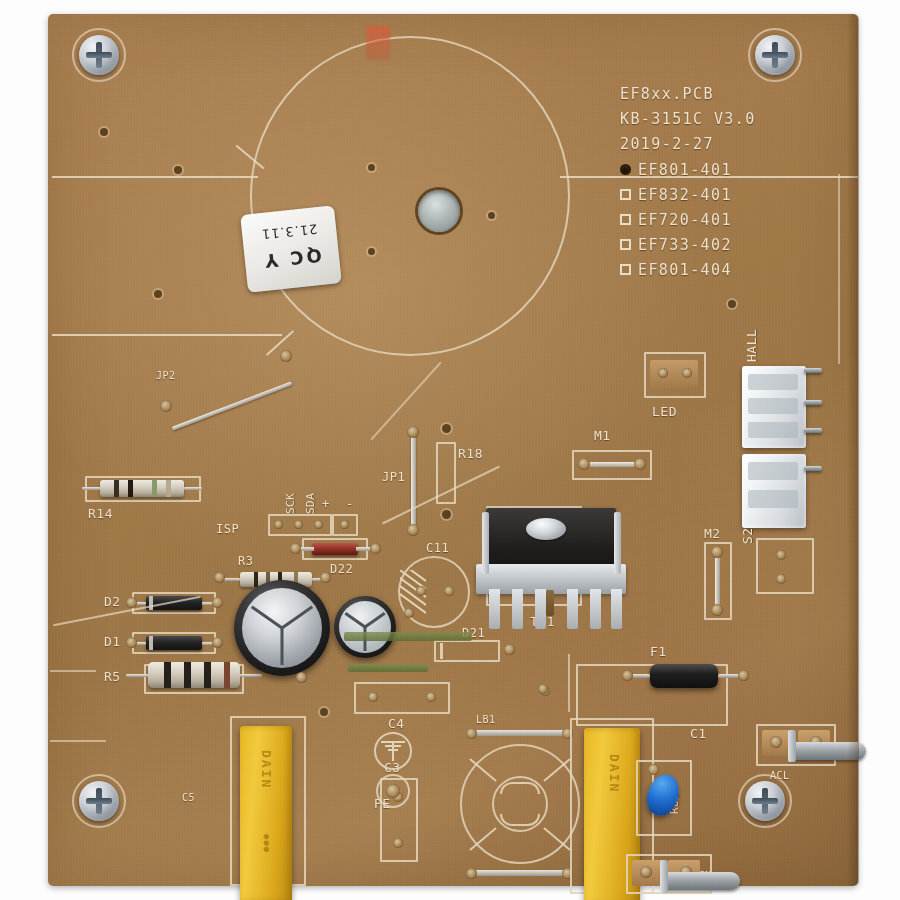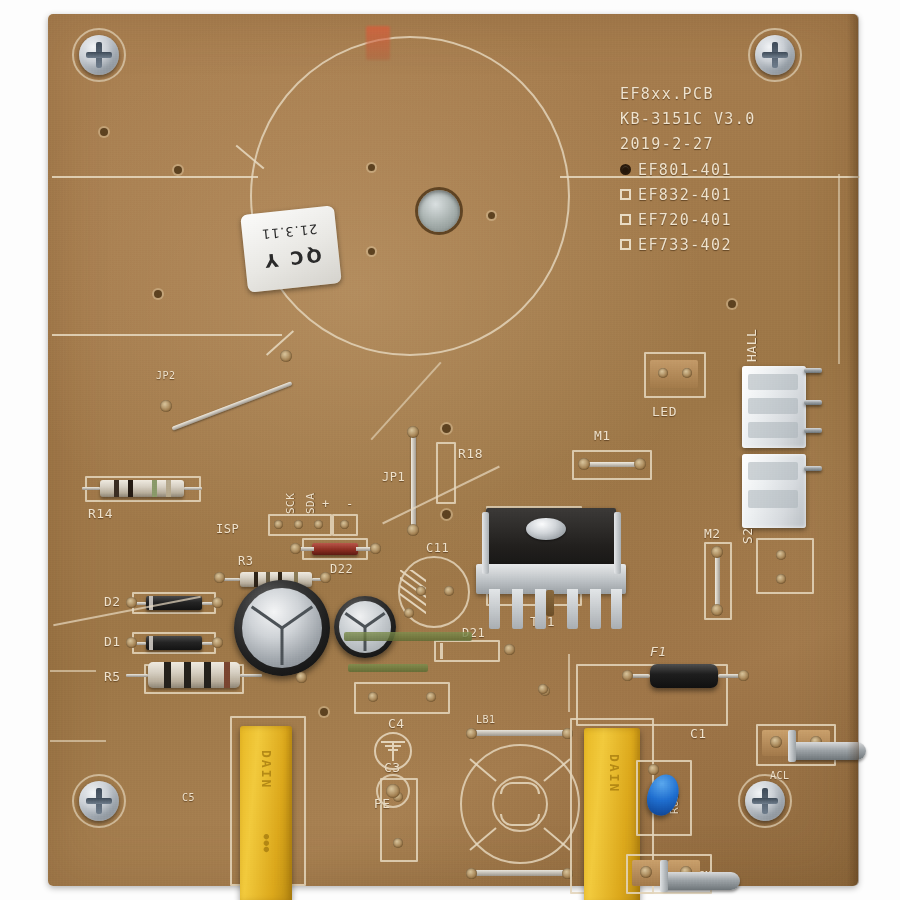--- a/index.html
+++ b/index.html
@@ -215,20 +215,24 @@
         <div class="chklbl">EF832-401</div>
       </div>
       <div class="chkrow">
         <div class="chkbox"></div>
         <div class="chklbl">EF720-401</div>
       </div>
       <div class="chkrow">
         <div class="chkbox"></div>
         <div class="chklbl">EF733-402</div>
       </div>
+      <div class="chkrow">
+        <div class="chkbox"></div>
+        <div class="chklbl">EF801-404</div>
+      </div>
     </div>
 
     <div class="qcsticker">
       <div class="txt l2">QC Y</div>
       <div class="txt l1">21.3.11</div>
     </div>
 
     <div class="silk t14" style="left:108px;top:356px;">JP2</div>
     <div style="position:absolute;left:120px;top:390px;width:128px;height:4px;border-radius:2px;
          transform:rotate(-21deg);background:linear-gradient(180deg,#f0ebe0,#9d978e);box-shadow:0 1px 2px rgba(0,0,0,.4);"></div>
@@ -412,21 +416,21 @@
       <div class="hs-fin" style="left:80%;"></div>
       <div class="hs-fin" style="left:96%;"></div>
     </div>
     <div style="position:absolute;left:434px;top:498px;width:7px;height:62px;border-radius:2px;
          background:linear-gradient(90deg,#e6e8ea,#a8aeb2);"></div>
     <div style="position:absolute;left:566px;top:498px;width:7px;height:62px;border-radius:2px;
          background:linear-gradient(90deg,#e6e8ea,#a8aeb2);"></div>
     <div style="position:absolute;left:498px;top:576px;width:8px;height:26px;
          background:linear-gradient(180deg,#8a6a3f,#6b4e28);border-radius:2px;"></div>
 
-    <div class="silk t13" style="left:602px;top:630px;font-style:italic;">F1</div>
+    <div class="silk t13" style="left:602px;top:630px;">F1</div>
     <div class="silkbox" style="left:528px;top:650px;width:152px;height:62px;"></div>
     <div class="fuseblk" style="left:602px;top:650px;width:68px;height:24px;">
       <div class="lead-l"></div>
         <div class="lead-r"></div>
     </div>
     <div class="pad" style="left:574px;top:656px;width:11px;height:11px;"></div>
     <div class="pad" style="left:690px;top:656px;width:11px;height:11px;"></div>
     <div class="pad" style="left:492px;top:672px;width:10px;height:10px;"></div>
 
     <div class="silk t13" style="left:340px;top:702px;">C4</div>

